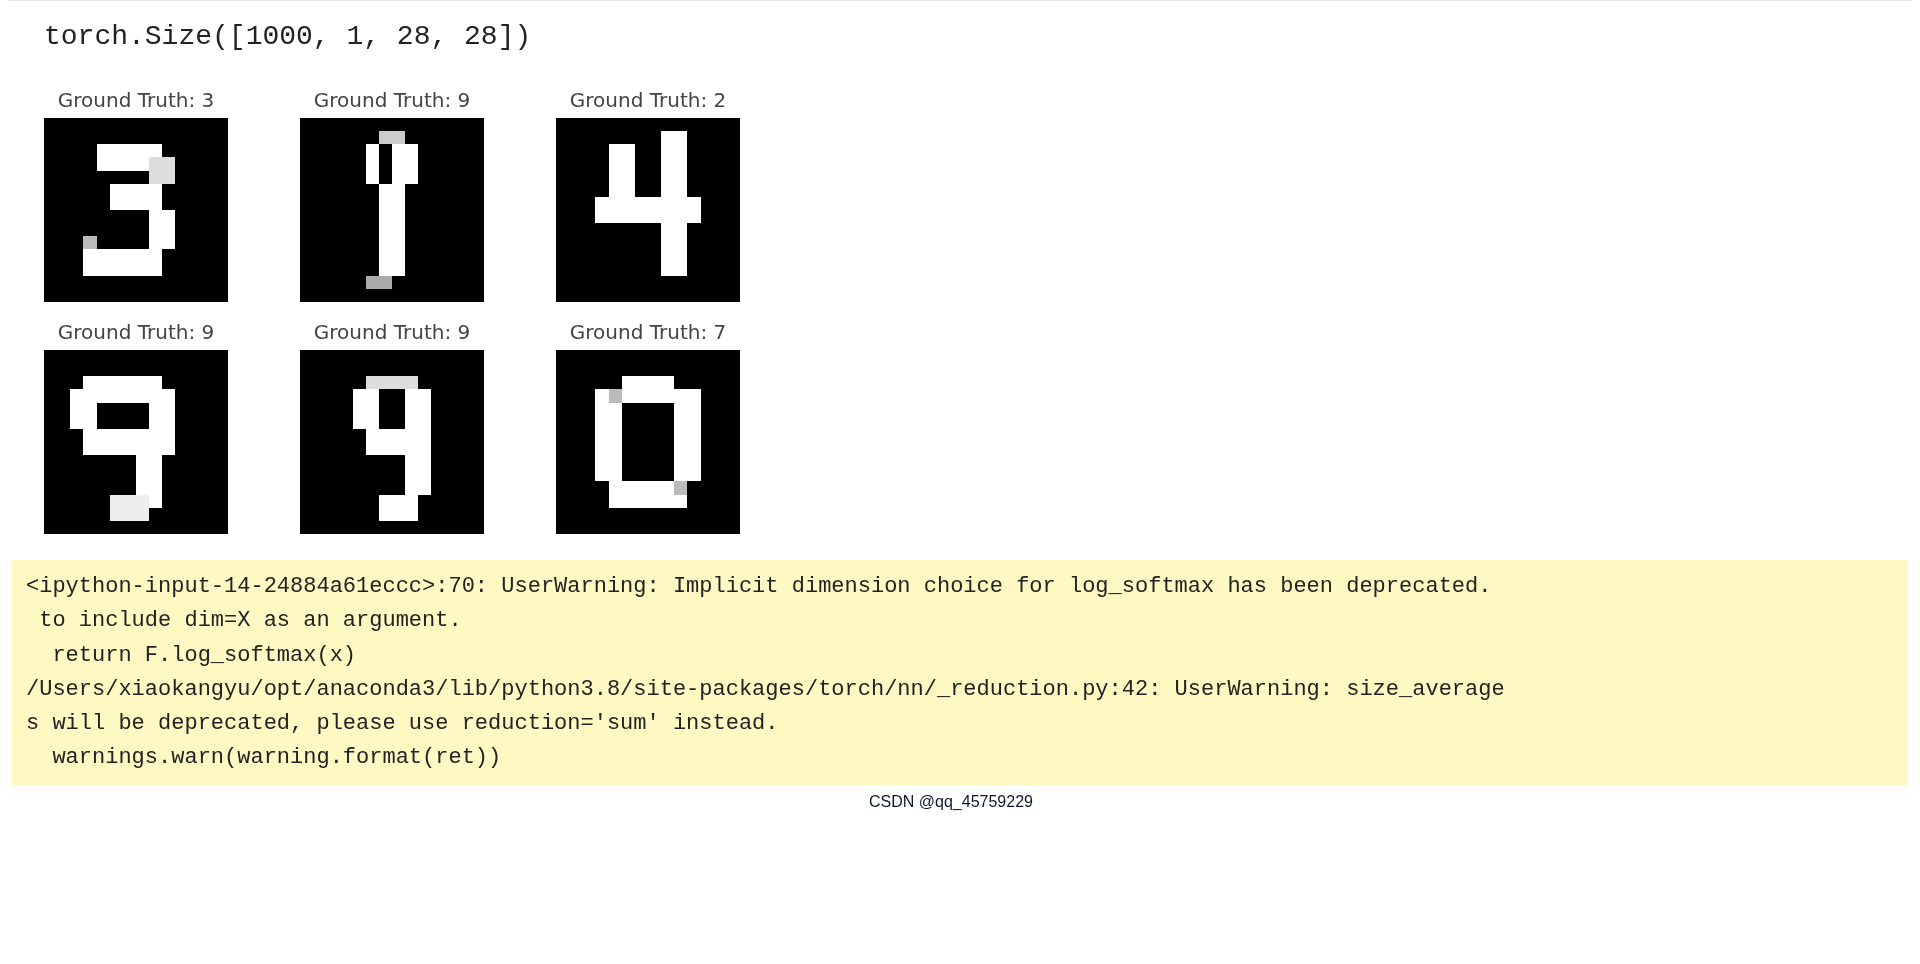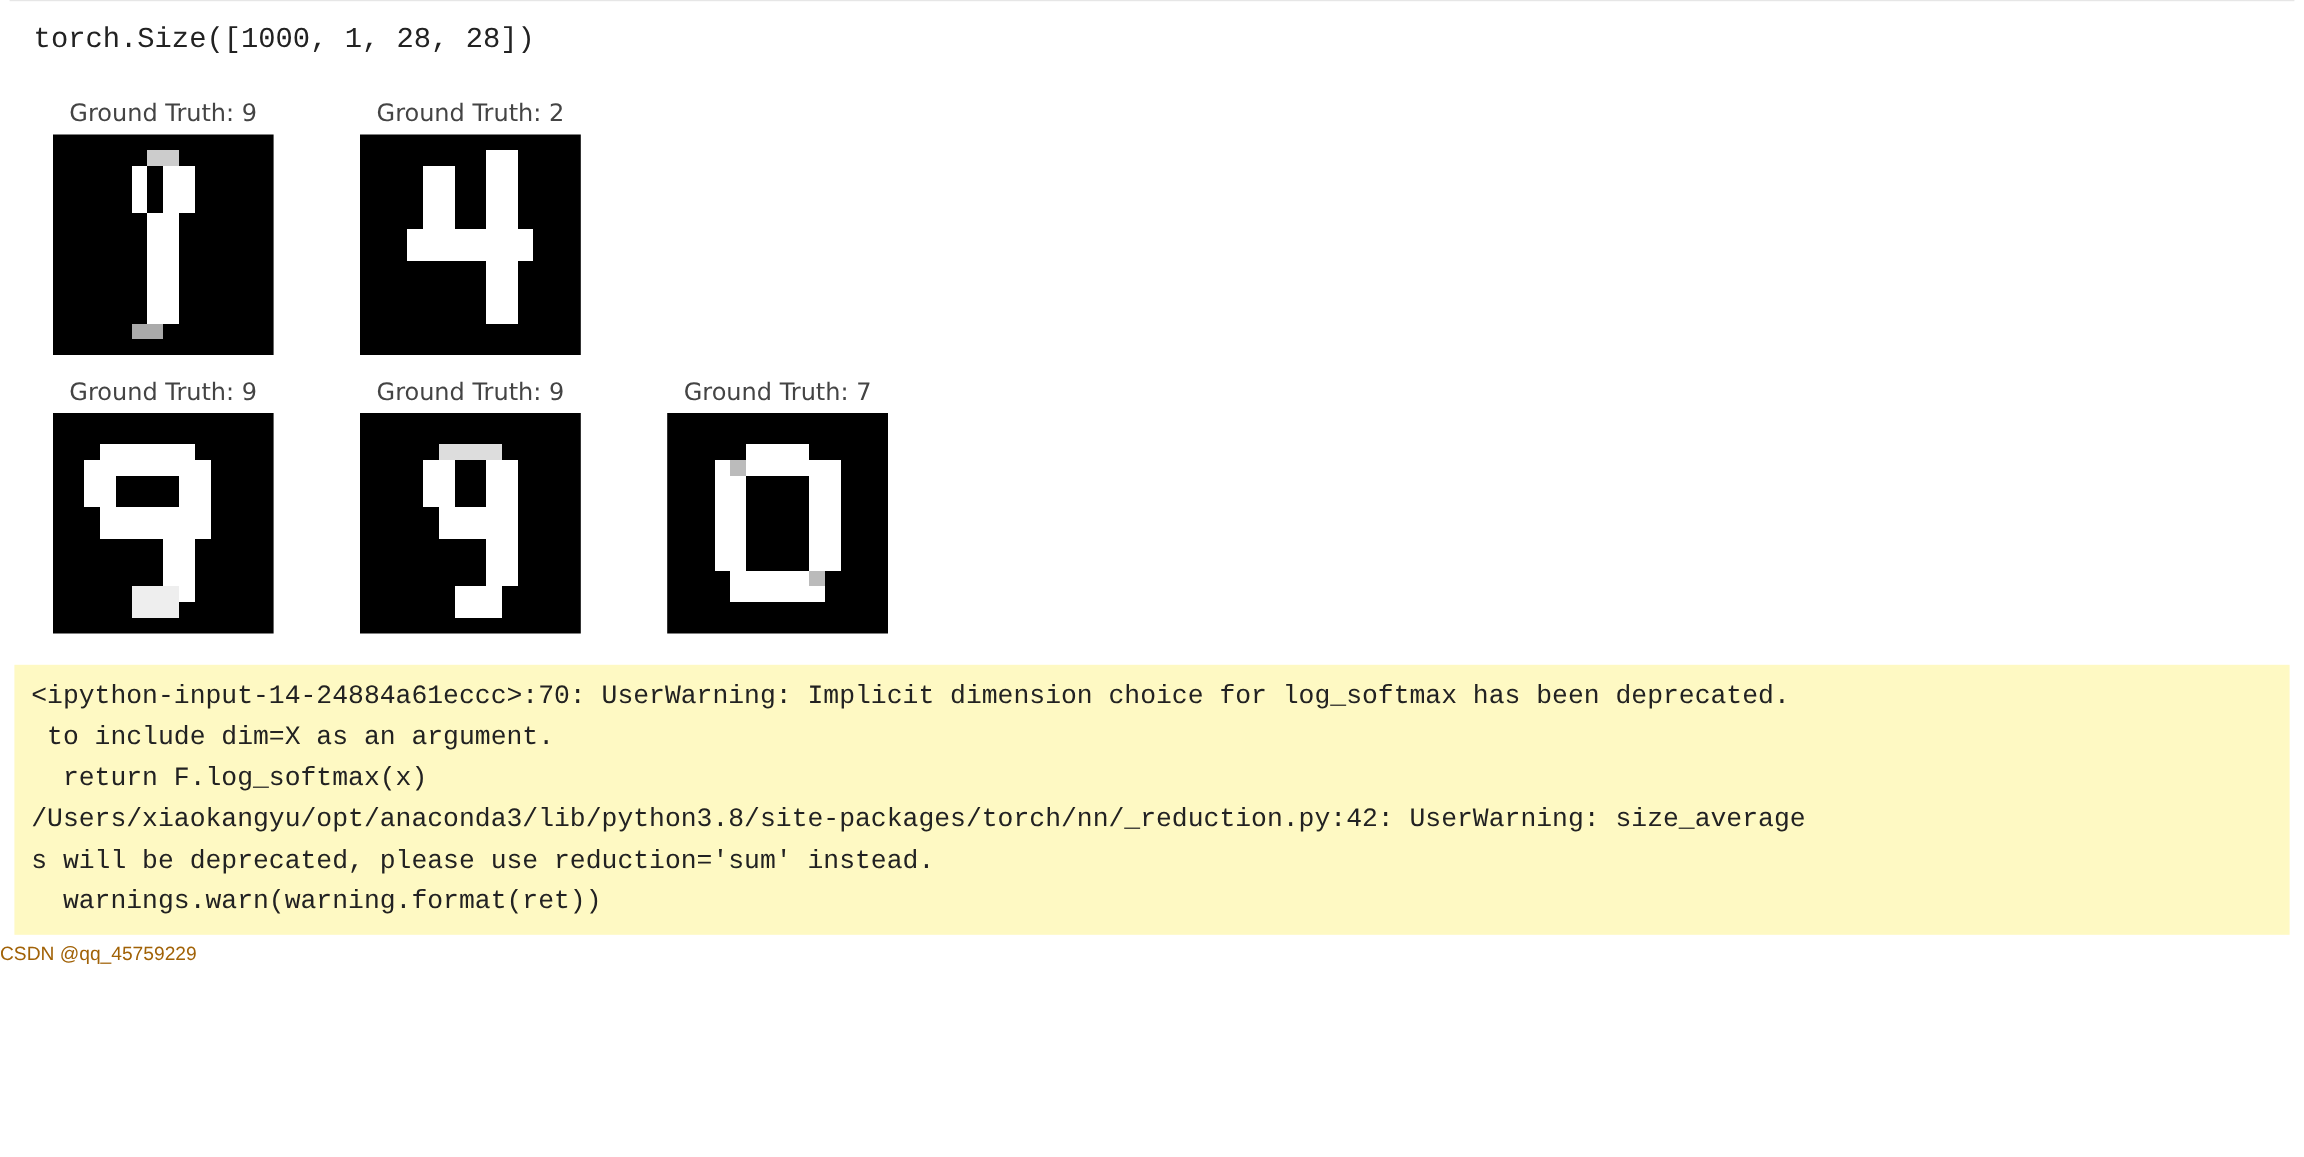--- a/index.html
+++ b/index.html
@@ -14,24 +14,24 @@
   .output-area {
     padding: 0 0 0 0;
   }
   .top-sep {
     height: 8px;
     border-top: 1px solid #e6e6e6;
     margin: 0 8px 0 8px;
   }
   .text-output {
     font-family: ui-monospace, SFMono-Regular, Menlo, Consolas, "Liberation Mono", monospace;
-    font-size: 24px;
+    font-size: 28px;
     line-height: 1.55;
     white-space: pre;
-    padding: 6px 14px 12px 28px;
+    padding: 6px 14px 12px 44px;
     color: #222;
   }
   .fig-row {
     display: flex;
     flex-direction: row;
     gap: 72px;
     padding-left: 44px;
     margin-top: 18px;
   }
   .fig-cell {
@@ -60,36 +60,49 @@
     background: #fef9c3; 
     padding: 10px 14px 10px 14px;
     font-family: ui-monospace, SFMono-Regular, Menlo, Consolas, "Liberation Mono", monospace;
     font-size: 22px;
     line-height: 1.55;
     color: #222;
     white-space: pre;
     overflow-x: hidden;
   }
   .watermark {
-    text-align: left;
-    color: #a16207;
+    text-align: center;
+    color: #0f172a;
     font-family: Arial, sans-serif;
     font-size: 16px;
     padding: 2px 18px 8px 0;
   }
 </style>
 </head>
 <body>
 
 <div class="output-area">
   <div class="top-sep"></div>
 
   <div class="text-output">torch.Size([1000, 1, 28, 28])</div>
 
   <div class="fig-row">
+    <div class="fig-cell">
+      <div class="fig-title">Ground Truth: 3</div>
+      <svg class="fig-img" viewBox="0 0 14 14" preserveAspectRatio="none" shape-rendering="crispEdges">
+          <rect width="14" height="14" fill="#000"></rect>
+
+        <rect x="4" y="2" width="5" height="2" fill="#fff"></rect>
+        <rect x="8" y="3" width="2" height="2" fill="#ddd"></rect>
+        <rect x="5" y="5" width="4" height="2" fill="#fff"></rect>
+        <rect x="8" y="7" width="2" height="3" fill="#fff"></rect>
+        <rect x="3" y="10" width="6" height="2" fill="#fff"></rect>
+        <rect x="3" y="9" width="1" height="1" fill="#bbb"></rect>
+      </svg>
+    </div>
     <div class="fig-cell">
       <div class="fig-title">Ground Truth: 9</div>
       <svg class="fig-img" viewBox="0 0 14 14" preserveAspectRatio="none" shape-rendering="crispEdges">
           <rect width="14" height="14" fill="#000"></rect>
 
         <rect x="6" y="1" width="2" height="1" fill="#ccc"></rect>
         <rect x="5" y="2" width="1" height="3" fill="#fff"></rect>
         <rect x="7" y="2" width="2" height="3" fill="#fff"></rect>
         <rect x="6" y="5" width="2" height="2" fill="#fff"></rect>
         <rect x="6" y="7" width="2" height="5" fill="#fff"></rect>

